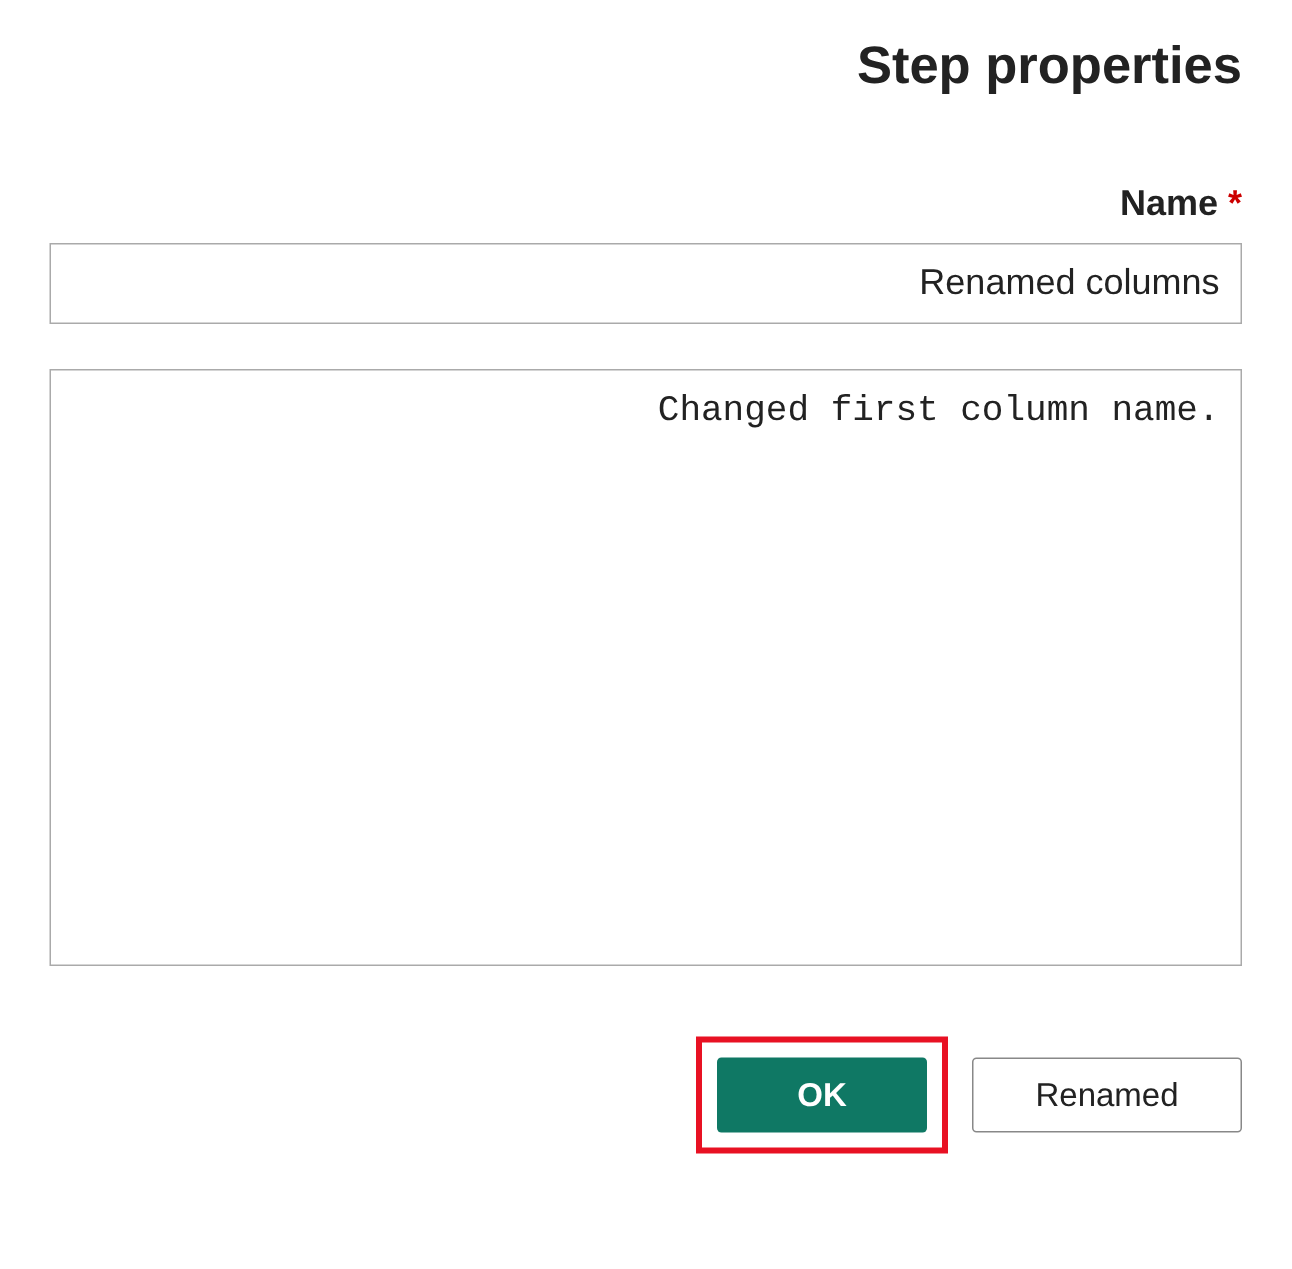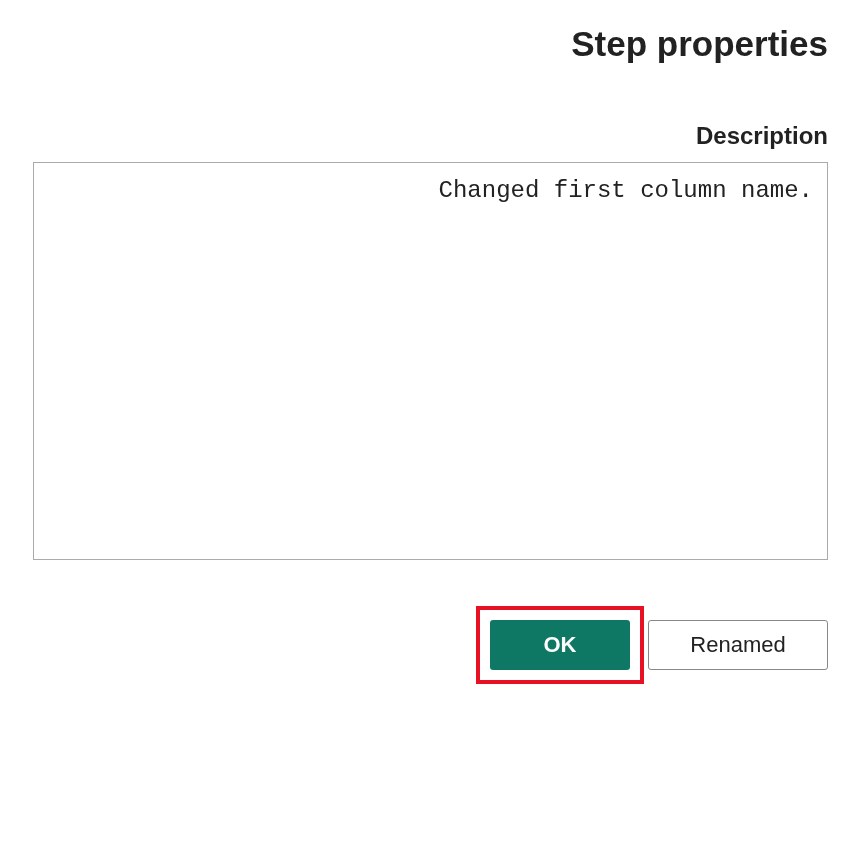--- a/index.html
+++ b/index.html
@@ -56,21 +56,21 @@
       font-family: Liberation Mono, monospace;
       color: #222;
       resize: none;
       outline: none;
       background: #fff;
       line-height: 1.35;
     }
     .button-row {
       display: flex;
       justify-content: flex-end;
-      gap: 4px;
+      gap: 16px;
       margin-top: 42px;
       align-items: center;
     }
     .ok-highlight-box {
       border: 4px solid #e81123;
       padding: 10px;
       display: inline-flex;
     }
     .btn {
       height: 50px;
@@ -96,24 +96,28 @@
       border: 1px solid #888;
       min-width: 180px;
     }
   </style>
 </head>
 <body>
 
 <h1 class="dialog-title">Step properties</h1>
 
 <div class="field-group">
+  <label class="field-label">
+    <span>Name</span>
+    <span class="required-asterisk">*</span>
+  </label>
+  <input type="text" class="text-input" value="Renamed columns" style="">
 </div>
 
 <div class="field-group">
-  <label class="field-label">Description</label>
   <textarea class="textarea-input" style="">Changed first column name.</textarea>
 </div>
 
 <div class="button-row">
   <span class="ok-highlight-box">
     <button class="btn btn-primary">OK</button>
   </span>
   <button class="btn btn-secondary">Renamed</button>
 </div>
 

